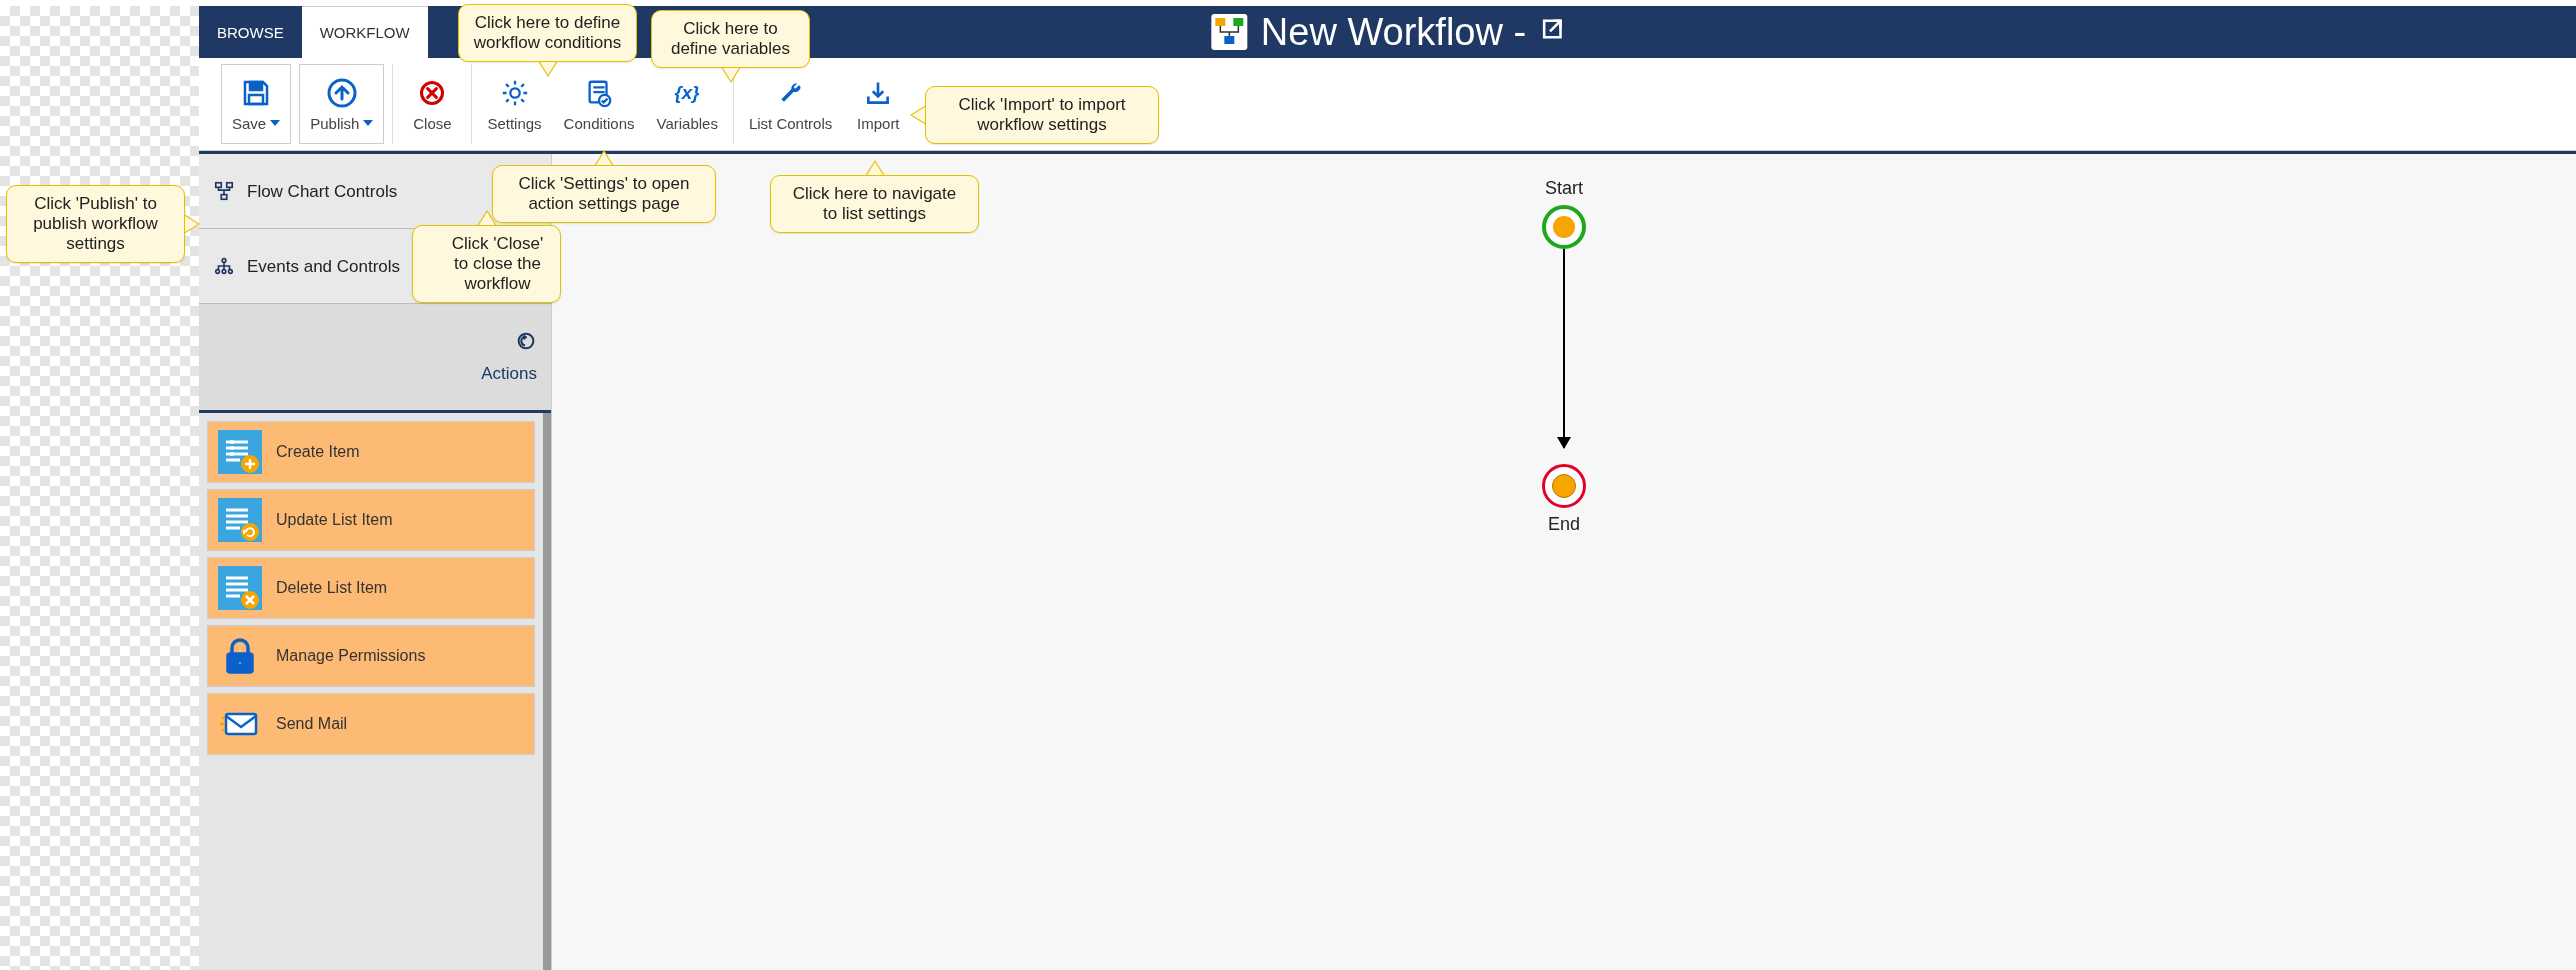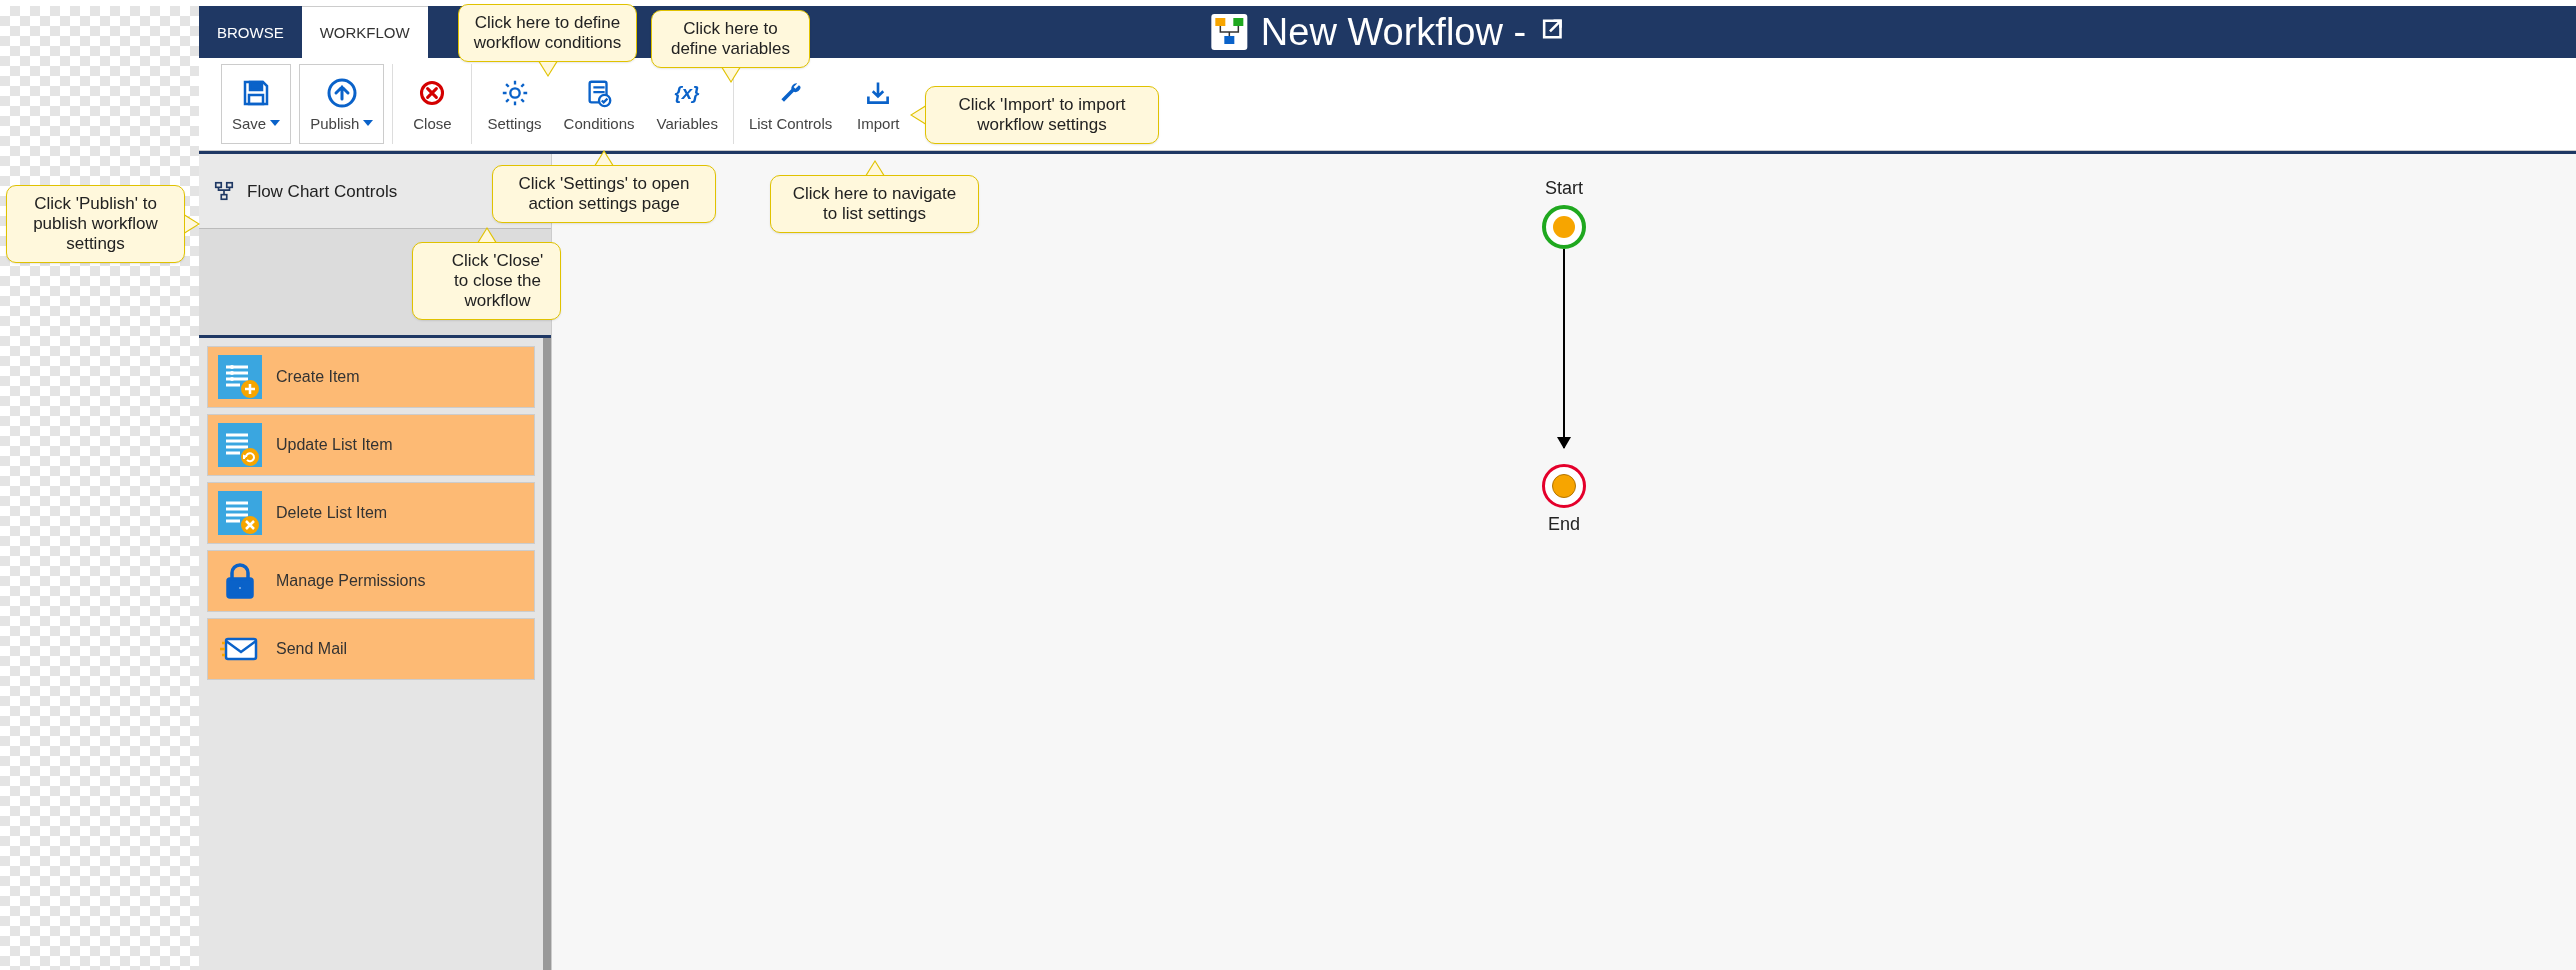--- a/index.html
+++ b/index.html
@@ -367,20 +367,32 @@
           <span class="acc-icon">
             <svg viewBox="0 0 24 24" width="22" height="22" fill="none" stroke="#1f3864" stroke-width="1.8">
                 <rect x="3" y="3" width="6" height="5"></rect>
                 <rect x="15" y="3" width="6" height="5"></rect>
                 <rect x="9" y="16" width="6" height="5"></rect>
                 <path d="M6 8v3h12V8M12 11v5"></path>
               </svg>
           </span>
           <span>Flow Chart Controls</span>
         </div>
+        <div class="accordion-item">
+          <span class="acc-icon">
+            <svg viewBox="0 0 24 24" width="22" height="22" fill="none" stroke="#1f3864" stroke-width="1.8">
+                <circle cx="12" cy="6" r="2"></circle>
+                <circle cx="5" cy="18" r="2"></circle>
+                <circle cx="19" cy="18" r="2"></circle>
+                <circle cx="12" cy="18" r="2"></circle>
+                <path d="M12 8v4M12 12H6v4M12 12h6v4M12 12v4"></path>
+              </svg>
+          </span>
+          <span>Events and Controls</span>
+        </div>
         <div class="accordion-item active">
           <span class="acc-icon">
             <svg viewBox="0 0 24 24" width="22" height="22" fill="none" stroke="#1f3864" stroke-width="2.2">
                 <circle cx="12" cy="12" r="8"></circle>
                 <path d="M9 8a5 5 0 0 0 2 9M13 8l-4 0M11 6l-2 2 2 2"></path>
               </svg>
           </span>
           <span>Actions</span>
         </div>
 
@@ -473,18 +485,18 @@
   </div>
   <div class="callout" style="left:925px; top:80px; width:234px;">
     <span>Click 'Import' to import workflow settings</span><span class="tail tail-left"></span>
   </div>
   <div class="callout" style="left:492px; top:159px; width:224px;">
     <span>Click 'Settings' to open action settings page</span><span class="tail tail-up"></span>
   </div>
   <div class="callout" style="left:770px; top:169px; width:209px;">
     <span>Click here to navigate to list settings</span><span class="tail tail-up"></span>
   </div>
-  <div class="callout" style="left:412px; top:236px; width:142px;padding-left:36px;">
+  <div class="callout" style="left:412px; top:219px; width:142px;padding-left:36px;">
     <span>Click 'Close' to close the workflow</span><span class="tail tail-up"></span>
   </div>
 
 </div>
 
 
 </body></html>

